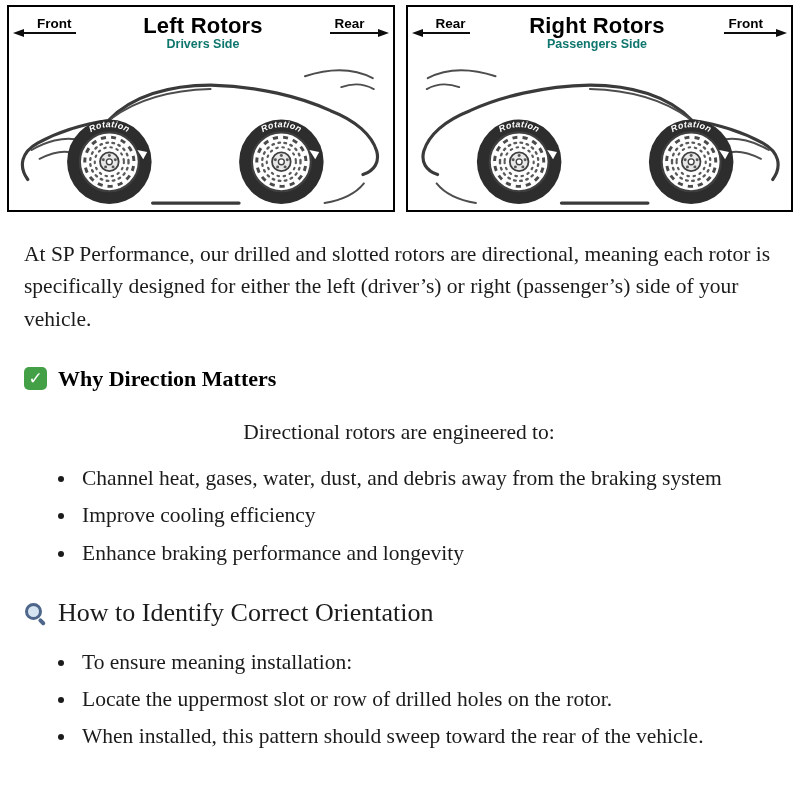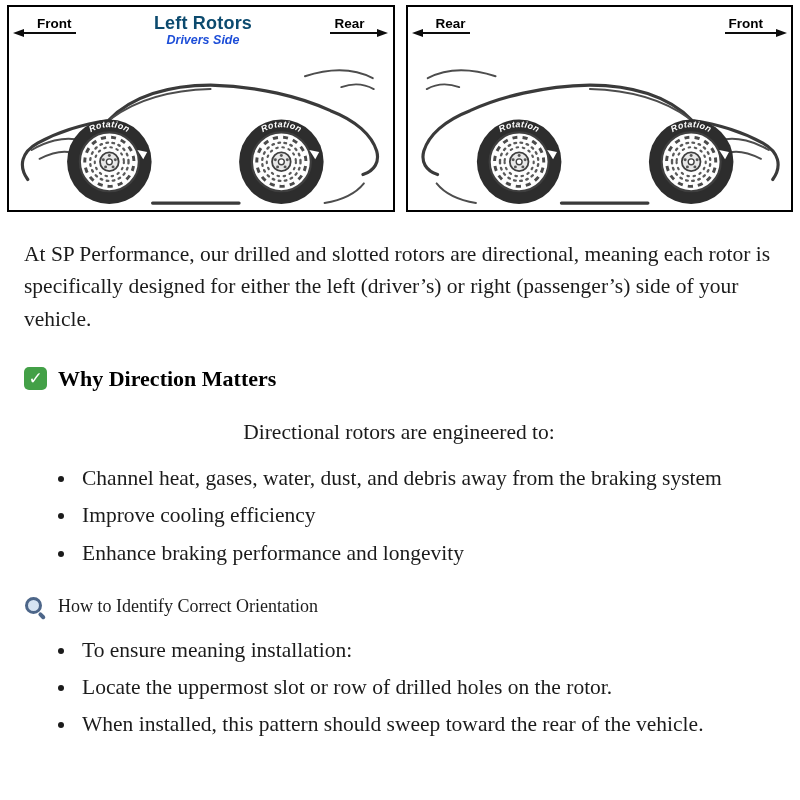--- a/index.html
+++ b/index.html
@@ -3,42 +3,42 @@
 <meta charset="utf-8">
 <style>
   html,body{margin:0;padding:0;background:#fff;}
   body{width:800px;min-height:800px;font-family:"Liberation Serif",serif;color:#1b1b1b;overflow:hidden;}
 
   
   .diagram{display:flex;gap:11px;margin:5px 7px 0 7px;}
   .panel{flex:1;border:2px solid #000;height:207px;box-sizing:border-box;position:relative;background:#fff;}
   .panel-head{display:flex;justify-content:space-between;align-items:flex-start;padding:6px 14px 0 14px;font-family:"Liberation Sans",sans-serif;}
   .titles{text-align:center;line-height:1.05;margin-top:1px;}
-  .ptitle{display:block;font-weight:bold;font-size:18px;letter-spacing:.2px;color:#0c4a6e;}
-  .psub{display:block;font-weight:bold;font-style:italic;font-size:12.5px;color:#1d4ed8;margin-top:1px;}
+  .ptitle{display:block;font-weight:bold;font-size:22px;letter-spacing:.2px;color:#000000;}
+  .psub{display:block;font-weight:bold;font-size:12.5px;color:#0f766e;margin-top:1px;}
   .dir{position:relative;font-weight:bold;font-size:13.5px;padding:0 4px 3px 4px;margin-top:3px;color:#000;}
   .dir.pad-left{padding-left:14px;}
   .dir.pad-right{padding-right:14px;}
   .dir::after{content:"";position:absolute;left:0;right:0;bottom:0;height:2.5px;background:#0d0d0d;}
   .ah{position:absolute;bottom:-3.3px;width:0;height:0;border-top:4.6px solid transparent;border-bottom:4.6px solid transparent;}
   .ah.left{left:-10px;border-right:11px solid #0d0d0d;}
   .ah.right{right:-10px;border-left:11px solid #0d0d0d;}
   .car{position:absolute;left:5px;right:5px;top:42px;bottom:3px;}
   .car svg{width:100%;height:100%;display:block;}
 
   
   .c3{fill:none;stroke:#3a3a3a;stroke-width:3.2;stroke-linecap:round;}
   .c2{fill:none;stroke:#4d4d4d;stroke-width:2;stroke-linecap:round;}
   .rot{font:italic 700 9px "Liberation Sans",sans-serif;fill:#ffffff;letter-spacing:.4px;}
 
   
   .content{padding:16px 26px 10px 24px;font-size:21.5px;line-height:1.5;}
   p.intro{margin:10px 0 0 0;}
   h2.sec{font-size:22px;margin:27px 0 0 0;display:flex;align-items:center;gap:11px;font-weight:bold;color:#000;}
-  h2.sec2{font-weight:normal;font-size:18px;margin:24px 0 0 0;display:flex;align-items:center;gap:11px;color:#1b1b1b;}
+  h2.sec2{font-weight:normal;font-size:26px;margin:24px 0 0 0;display:flex;align-items:center;gap:11px;color:#1b1b1b;}
   p.lead{margin:21px 0 0 0;text-align:center;}
   ul{margin:14px 0 0 0;padding-left:37px;}
   li{margin:5px 16px;padding-left:5px;}
 
   
   .check{display:inline-flex;align-items:center;justify-content:center;flex:0 0 auto;
          width:23px;height:23px;border-radius:5px;color:#fff;font-size:17px;font-weight:bold;
          font-family:"DejaVu Sans",sans-serif;}
   
   .mag{position:relative;width:23px;height:23px;display:inline-block;flex:0 0 auto;}
@@ -115,20 +115,24 @@
           </g>
         </svg>
       </div>
   </div>
 
   <div class="panel">
     <div class="panel-head">
       <span class="dir pad-left">
         <span class="ah left"></span>
         <span>Rear</span>
+      </span>
+      <span class="titles">
+        <span class="ptitle">Right Rotors</span>
+        <span class="psub">Passengers Side</span>
       </span>
       <span class="dir pad-right">
         <span>Front</span>
         <span class="ah right"></span>
       </span>
     </div>
     <div class="car" id="car-right">
         <svg viewBox="0 0 380 150" preserveAspectRatio="xMidYMax meet">
           <g transform="translate(380 0) scale(-1 1)">
             <path class="c3" d="M14 122 C 4 108 8 94 24 85 C 44 74 68 66 96 62 C 120 37 158 26 200 26 C 248 27 292 38 322 52 C 348 62 364 77 369 93 C 372 104 367 113 355 117"></path>

